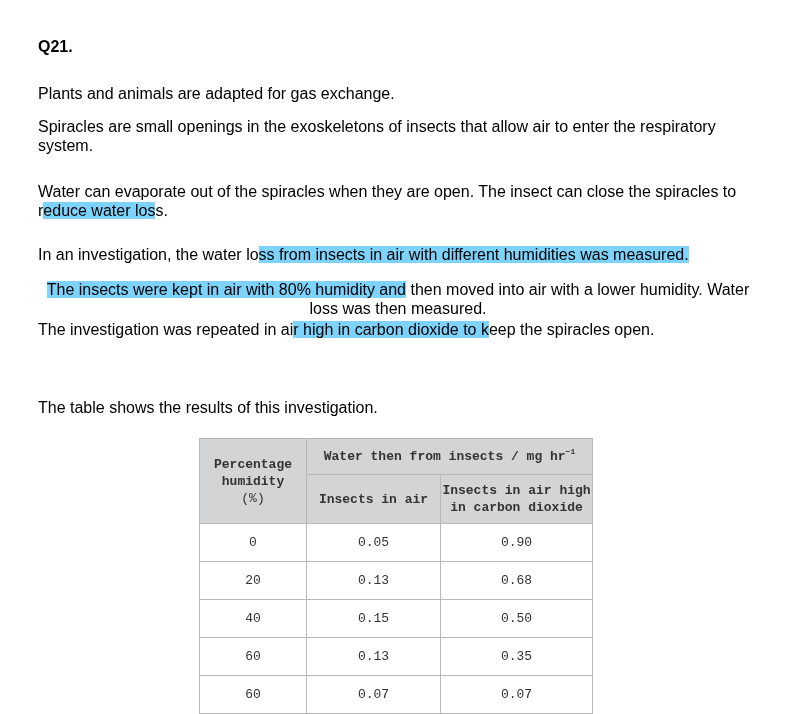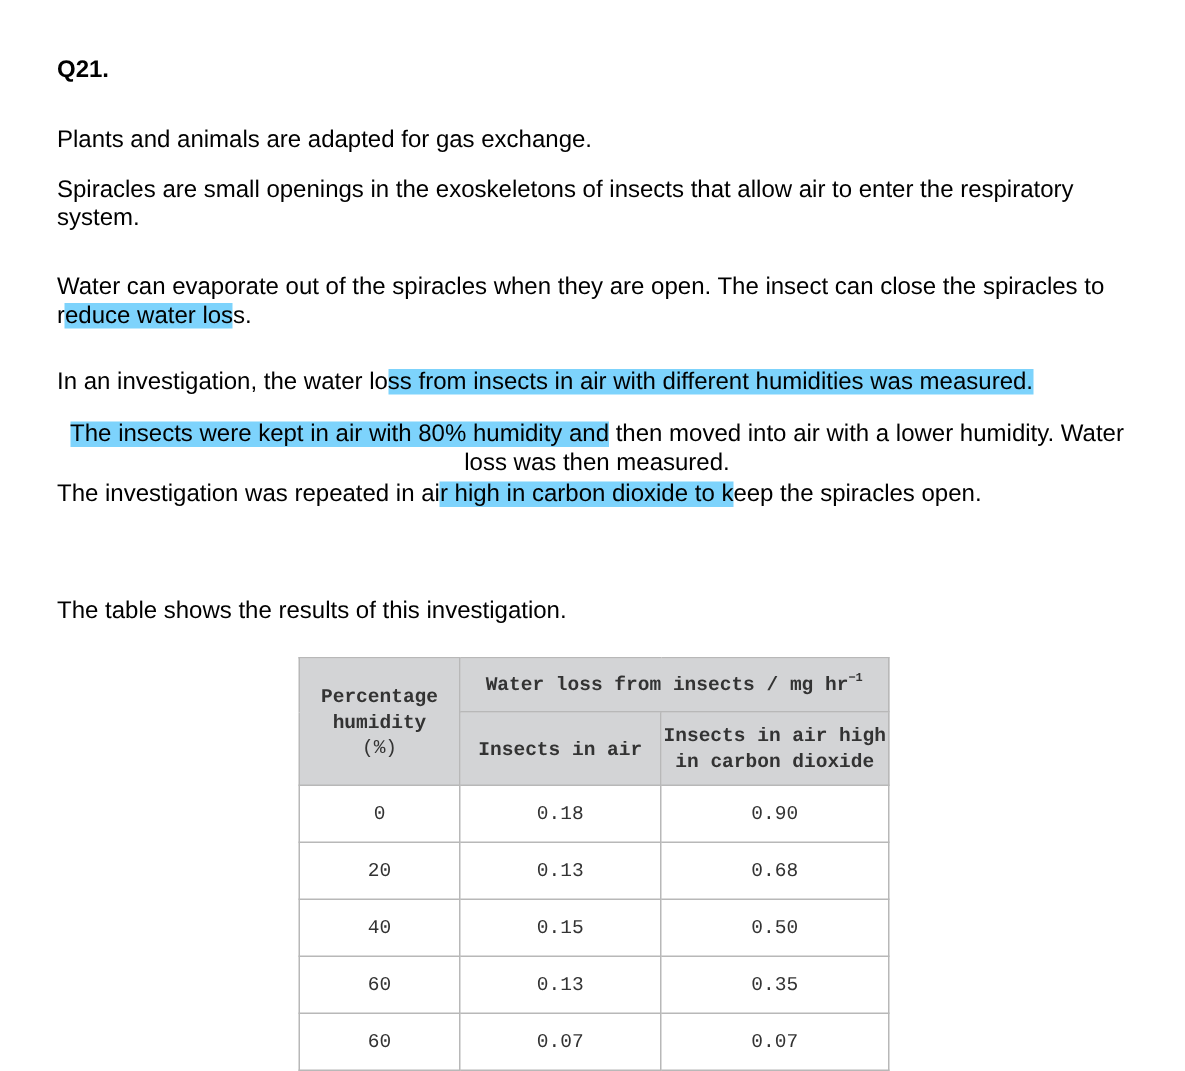--- a/index.html
+++ b/index.html
@@ -119,35 +119,35 @@
 
 <table class="results">
   <thead>
     <tr>
       <th class="c1" rowspan="2">
         <div>Percentage</div>
         <div>humidity</div>
         <div style="font-weight:normal">(%)</div>
       </th>
       <th class="top" colspan="2">
-        <span>Water loss from insects / mg hr</span><sup>−1</sup>
+        <span>Water then from insects / mg hr</span><sup>−1</sup>
       </th>
     </tr>
     <tr>
       <th class="sub c2">Insects in air</th>
       <th class="sub c3">
         <div>Insects in air high</div>
         <div>in carbon dioxide</div>
       </th>
     </tr>
   </thead>
   <tbody>
     <tr>
       <td>0</td>
-      <td>0.18</td>
+      <td>0.05</td>
       <td>0.90</td>
     </tr>
     <tr>
       <td>20</td>
       <td>0.13</td>
       <td>0.68</td>
     </tr>
     <tr>
       <td>40</td>
       <td>0.15</td>

